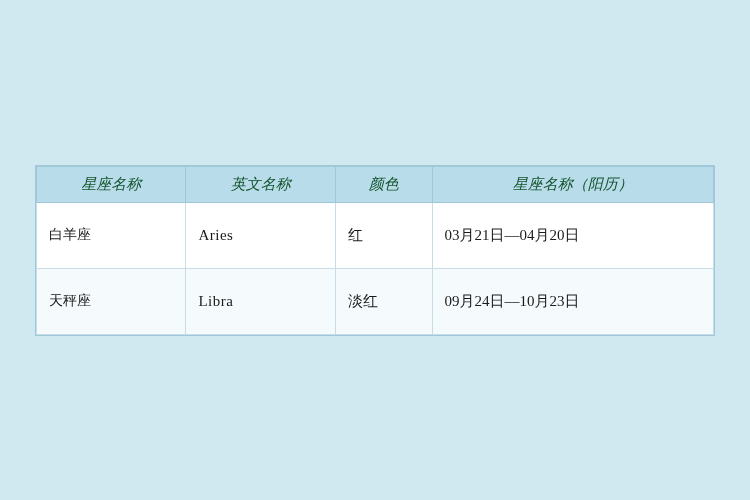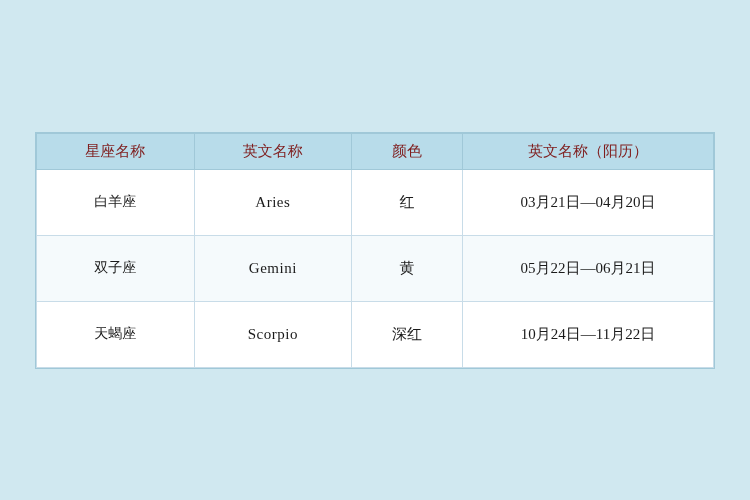--- a/index.html
+++ b/index.html
@@ -28,39 +28,39 @@
       width: 100%;
       border-collapse: collapse;
     }
 
     thead tr {
       background-color: #b8dcea;
     }
 
     thead th {
       border: 1px solid #a0c8d8;
-      padding: 8px 20px;
+      padding: 8px 12px;
       text-align: center;
       font-size: 15px;
       font-weight: normal;
-      color: #7f1d1d;
+      color: #14532d;
+      font-style: italic;
     }
 
     tbody tr {
       background-color: #ffffff;
     }
 
     tbody tr:nth-child(even) {
       background-color: #f5fafc;
     }
 
     tbody td {
       border: 1px solid #c8dce8;
       padding: 23px 12px;
-      text-align: center;
       font-size: 15px;
       color: #1a1a1a;
     }
 
     tbody td:first-child {
       font-size: 14px;
     }
 
     tbody td:nth-child(2) {
       font-style: normal;
@@ -71,37 +71,31 @@
 </head>
 <body>
 
 <div class="table-container">
   <table>
     <thead>
       <tr>
         <th>星座名称</th>
         <th>英文名称</th>
         <th>颜色</th>
-        <th>英文名称（阳历）</th>
+        <th>星座名称（阳历）</th>
       </tr>
     </thead>
     <tbody id="table-body">
     <tr>
           <td>白羊座</td>
           <td>Aries</td>
           <td>红</td>
           <td>03月21日—04月20日</td>
         </tr>
         <tr>
-          <td>双子座</td>
-          <td>Gemini</td>
-          <td>黄</td>
-          <td>05月22日—06月21日</td>
-        </tr>
-        <tr>
-          <td>天蝎座</td>
-          <td>Scorpio</td>
-          <td>深红</td>
-          <td>10月24日—11月22日</td>
+          <td>天秤座</td>
+          <td>Libra</td>
+          <td>淡红</td>
+          <td>09月24日—10月23日</td>
         </tr>
       </tbody>
   </table>
 </div>
 
 </body></html>

